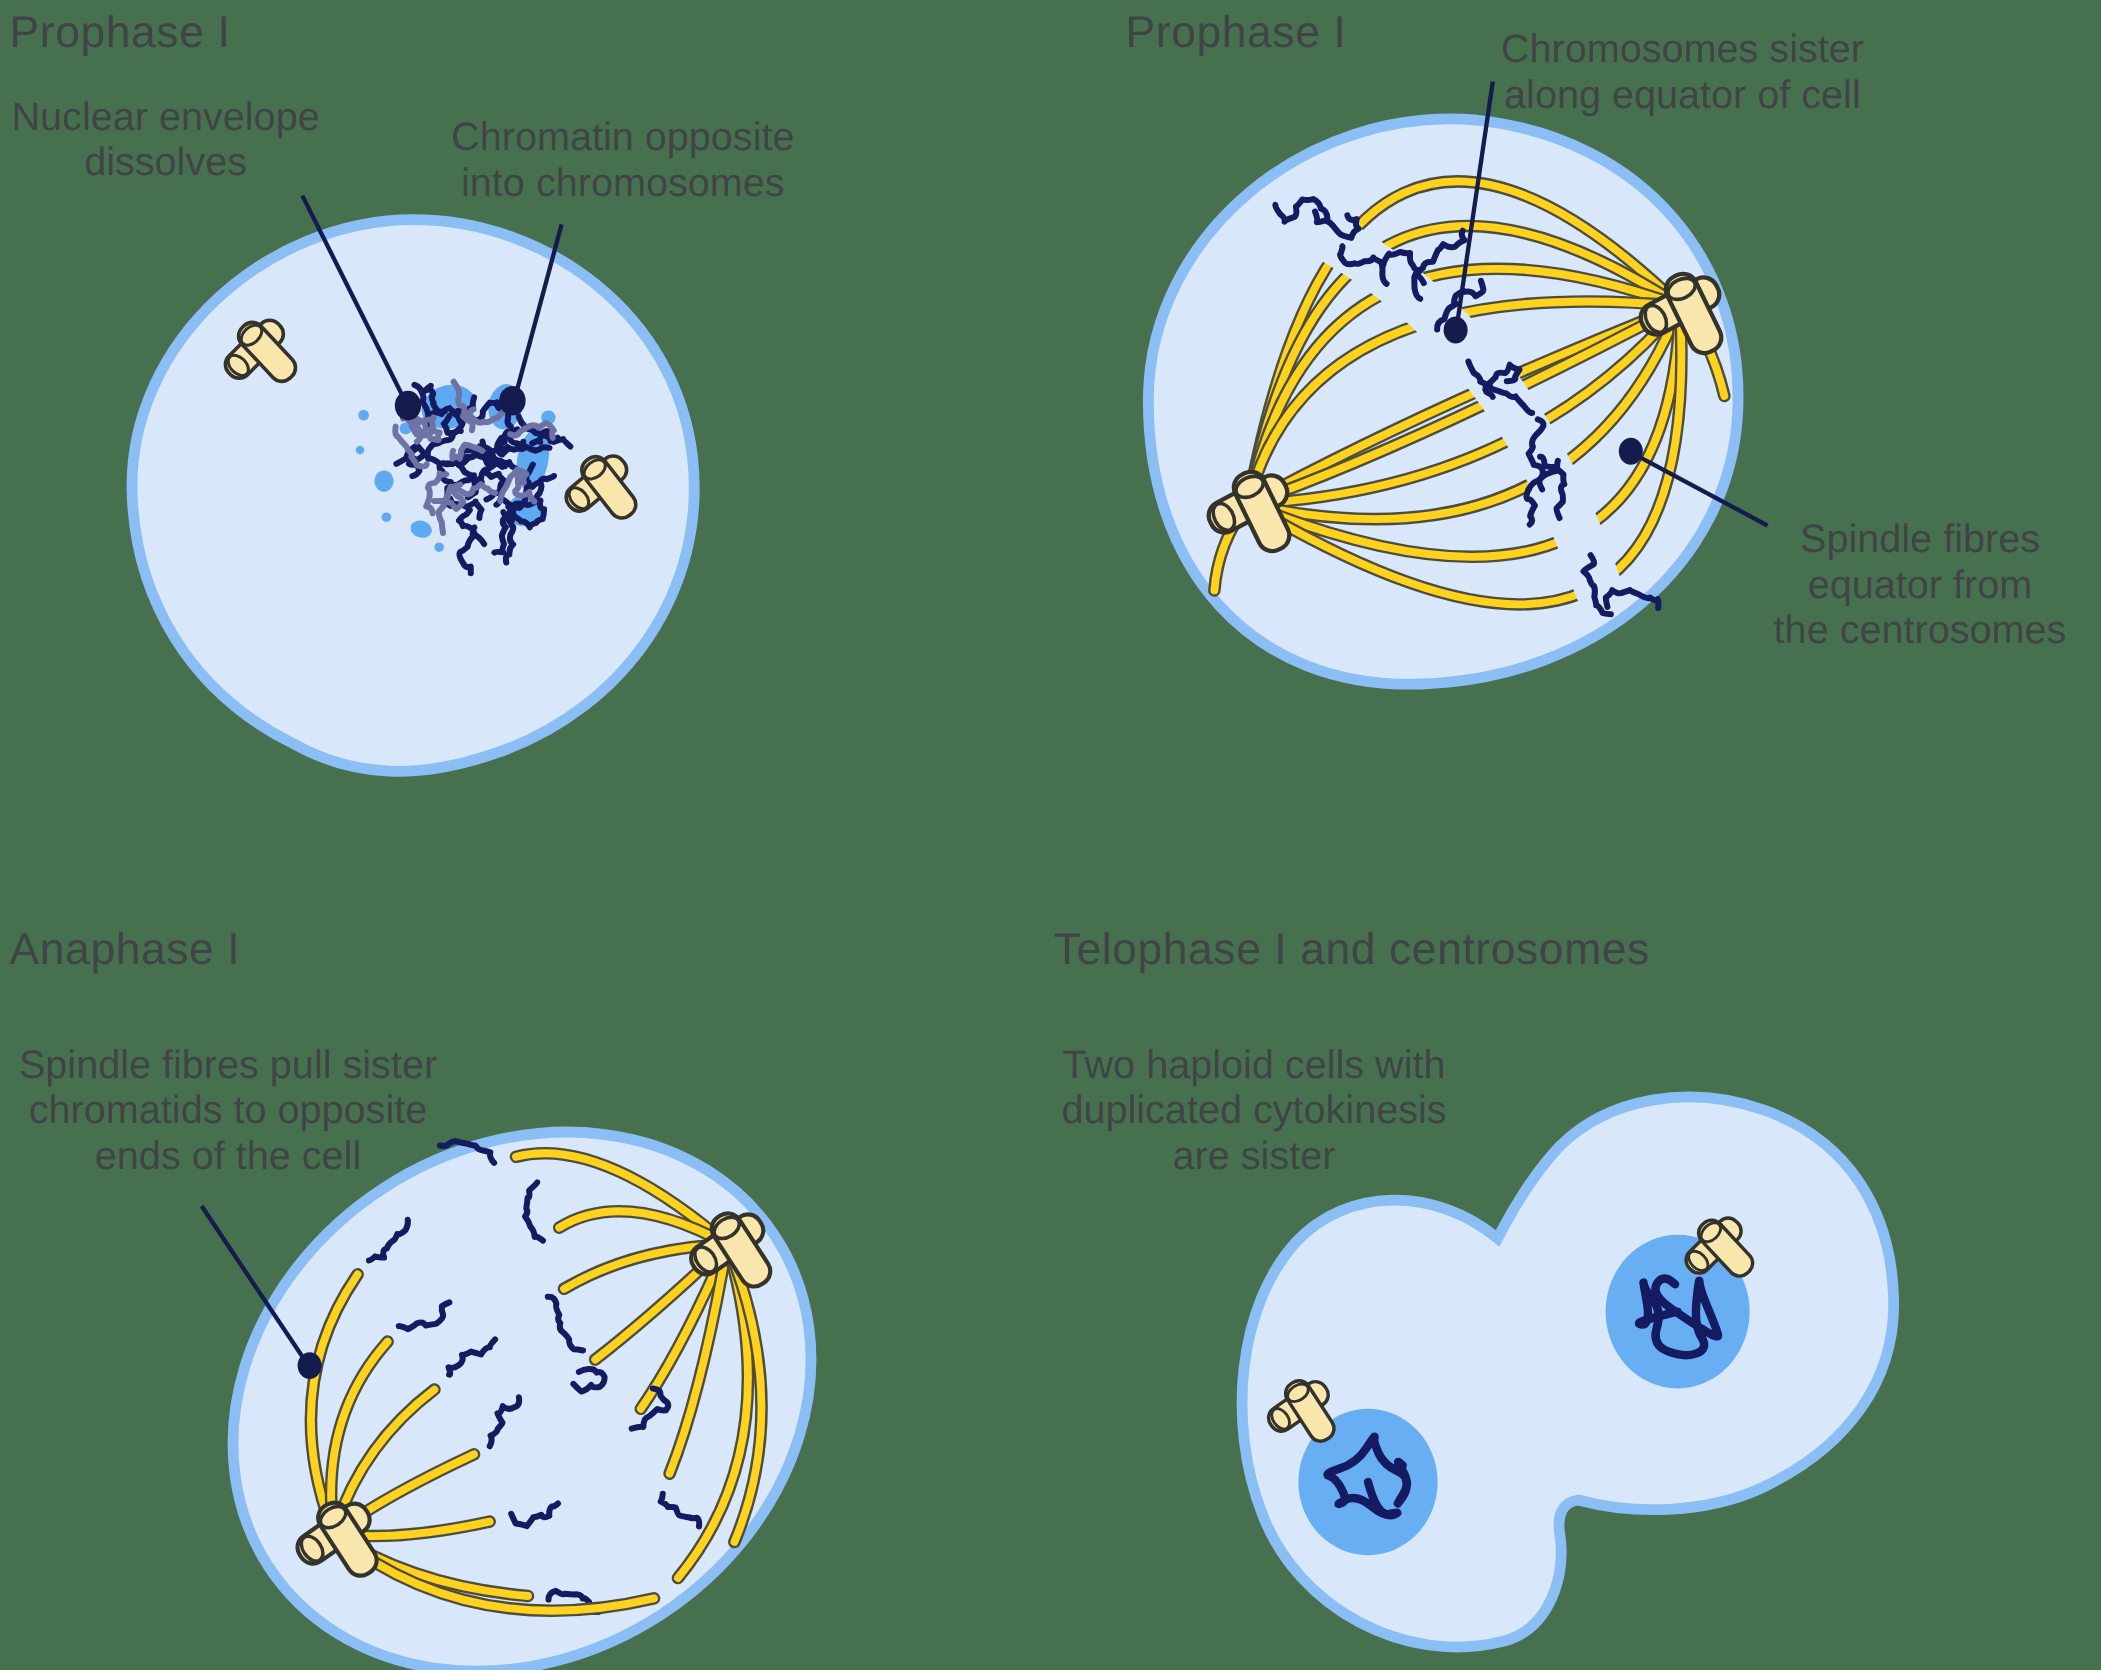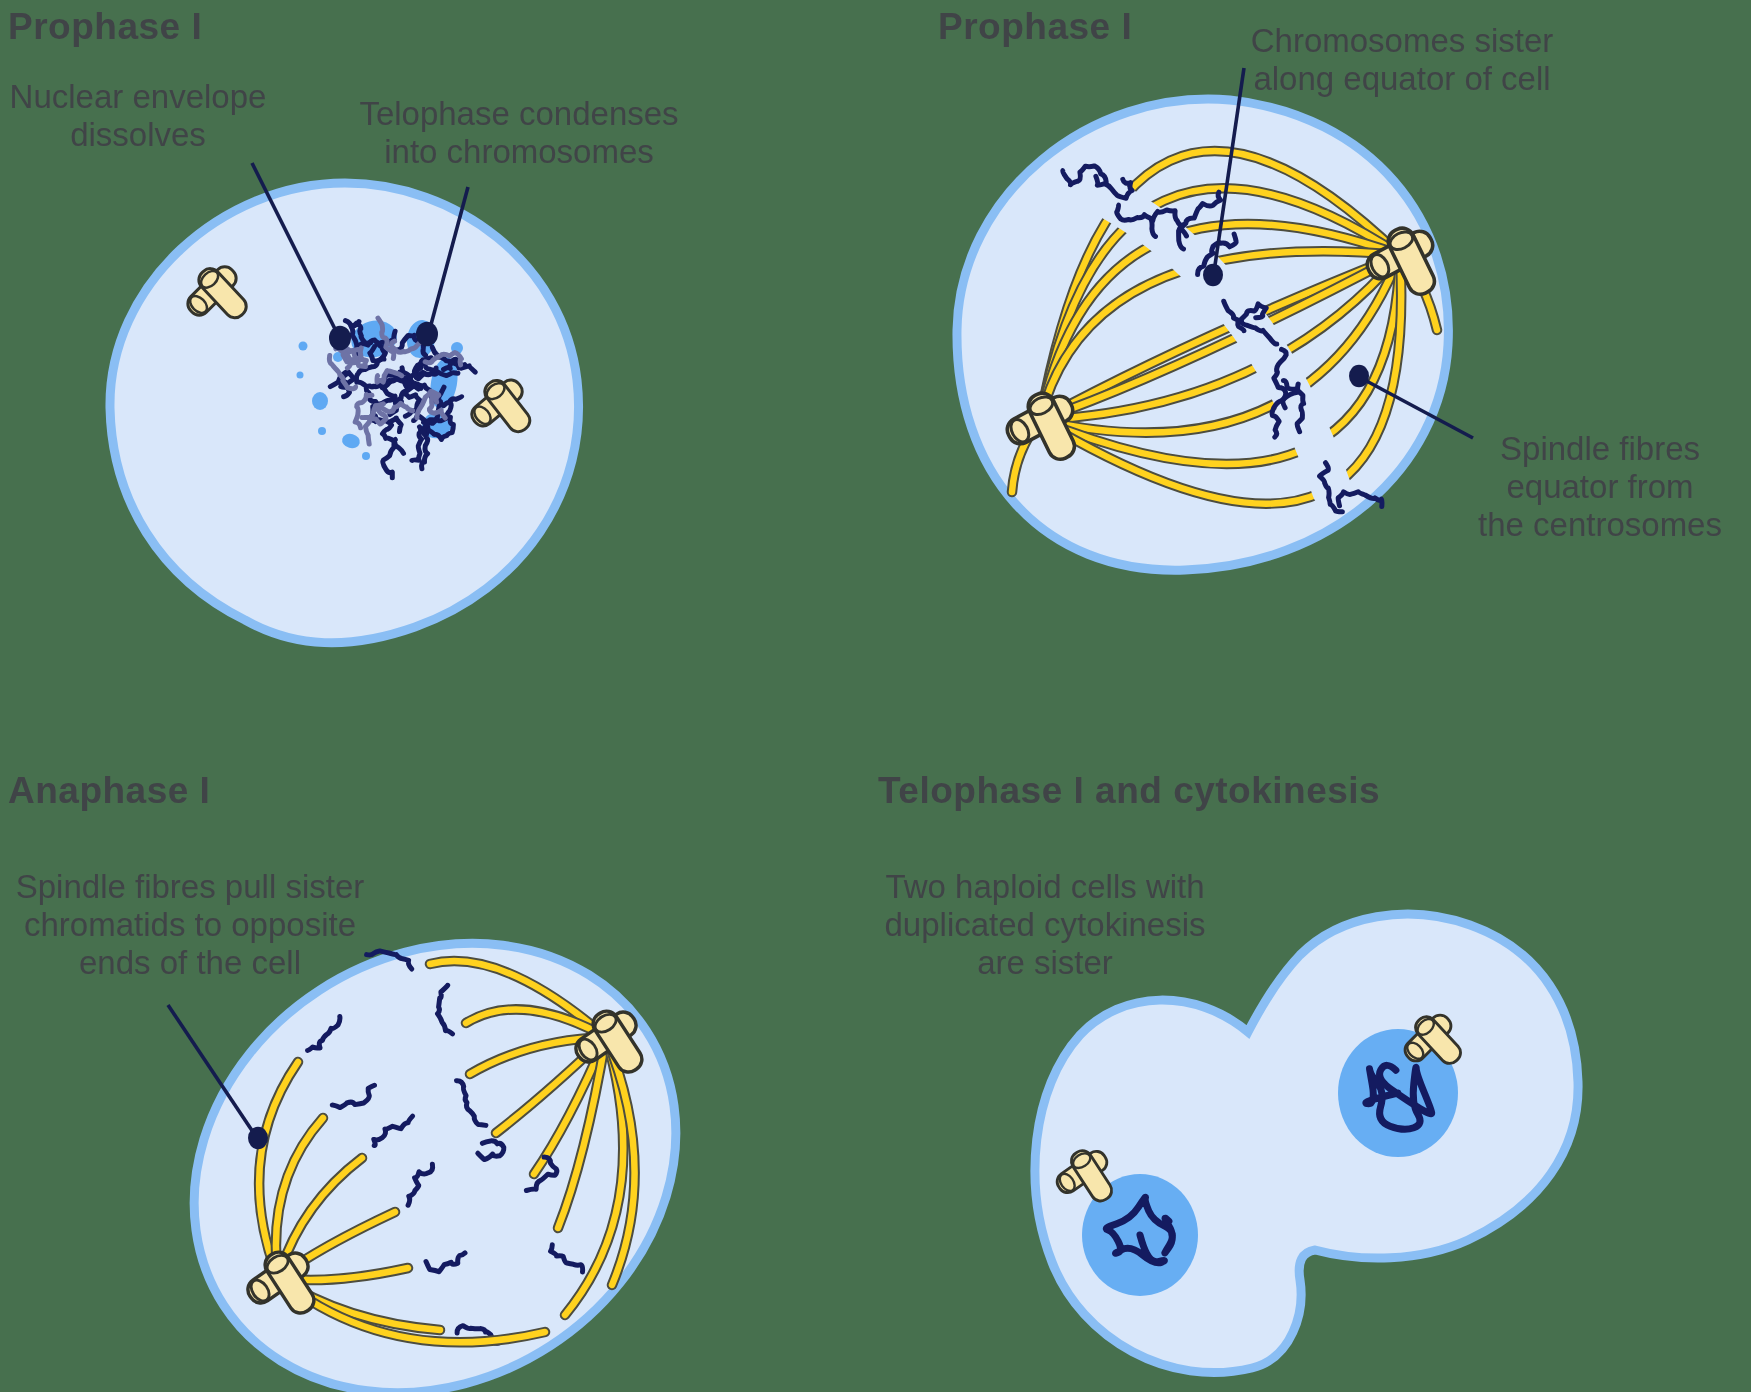--- a/index.html
+++ b/index.html
@@ -1,20 +1,20 @@
 <!DOCTYPE html>
 <html><head>
 <meta charset="utf-8">
 <title>Meiosis I</title>
 <style>
   html,body{margin:0;padding:0}
   #stage{position:relative;width:1751px;height:1392px;overflow:hidden;
          font-family:"Liberation Sans",sans-serif}
   #scene{position:absolute;left:0;top:0}
-  .title{position:absolute;font-weight:700;font-size:37px;letter-spacing:.5px;
+  .title{position:absolute;font-weight:400;font-size:37px;letter-spacing:.5px;
          color:var(--txt,#404447);white-space:nowrap}
   .lbl{position:absolute;display:flex;flex-direction:column;align-items:center;
        font-size:33px;line-height:38px;color:var(--txt,#404447);width:0}
   .ln{white-space:nowrap;width:max-content;display:block}
 </style>
 </head>
 <body>
 
 <div id="stage" style="background: rgb(71, 112, 78); --txt: #404447;">
   <svg id="scene" width="1751" height="1392" viewBox="0 0 1751 1392">
@@ -250,29 +250,29 @@
         <g transform="translate(10,4) rotate(57)">
           <rect x="-29" y="-11" width="58" height="22" rx="10" fill="#F8E6AC" stroke="#33332B" stroke-width="3"></rect>
           <ellipse cx="-19" cy="0" rx="6.5" ry="10" fill="none" stroke="#33332B" stroke-width="2.5"></ellipse>
         </g>
       </g>
     </svg>
 
   <div class="title" style="left:8px;top:6px">Prophase I</div>
   <div class="title" style="left:938px;top:6px">Prophase I</div>
   <div class="title" style="left:8px;top:770px">Anaphase I</div>
-  <div class="title" style="left:878px;top:770px">Telophase I and cytokinesis</div>
+  <div class="title" style="left:878px;top:770px">Telophase I and centrosomes</div>
 
   <div class="lbl" style="left:138px;top:78px">
     <span class="ln">Nuclear envelope</span>
     <span class="ln">dissolves</span>
   </div>
 
   <div class="lbl" style="left:519px;top:95px">
-    <span class="ln">Telophase condenses</span>
+    <span class="ln">Chromatin opposite</span>
     <span class="ln">into chromosomes</span>
   </div>
 
   <div class="lbl" style="left:1402px;top:22px">
     <span class="ln">Chromosomes sister</span>
     <span class="ln">along equator of cell</span>
   </div>
 
   <div class="lbl" style="left:1600px;top:430px">
     <span class="ln">Spindle fibres</span>

